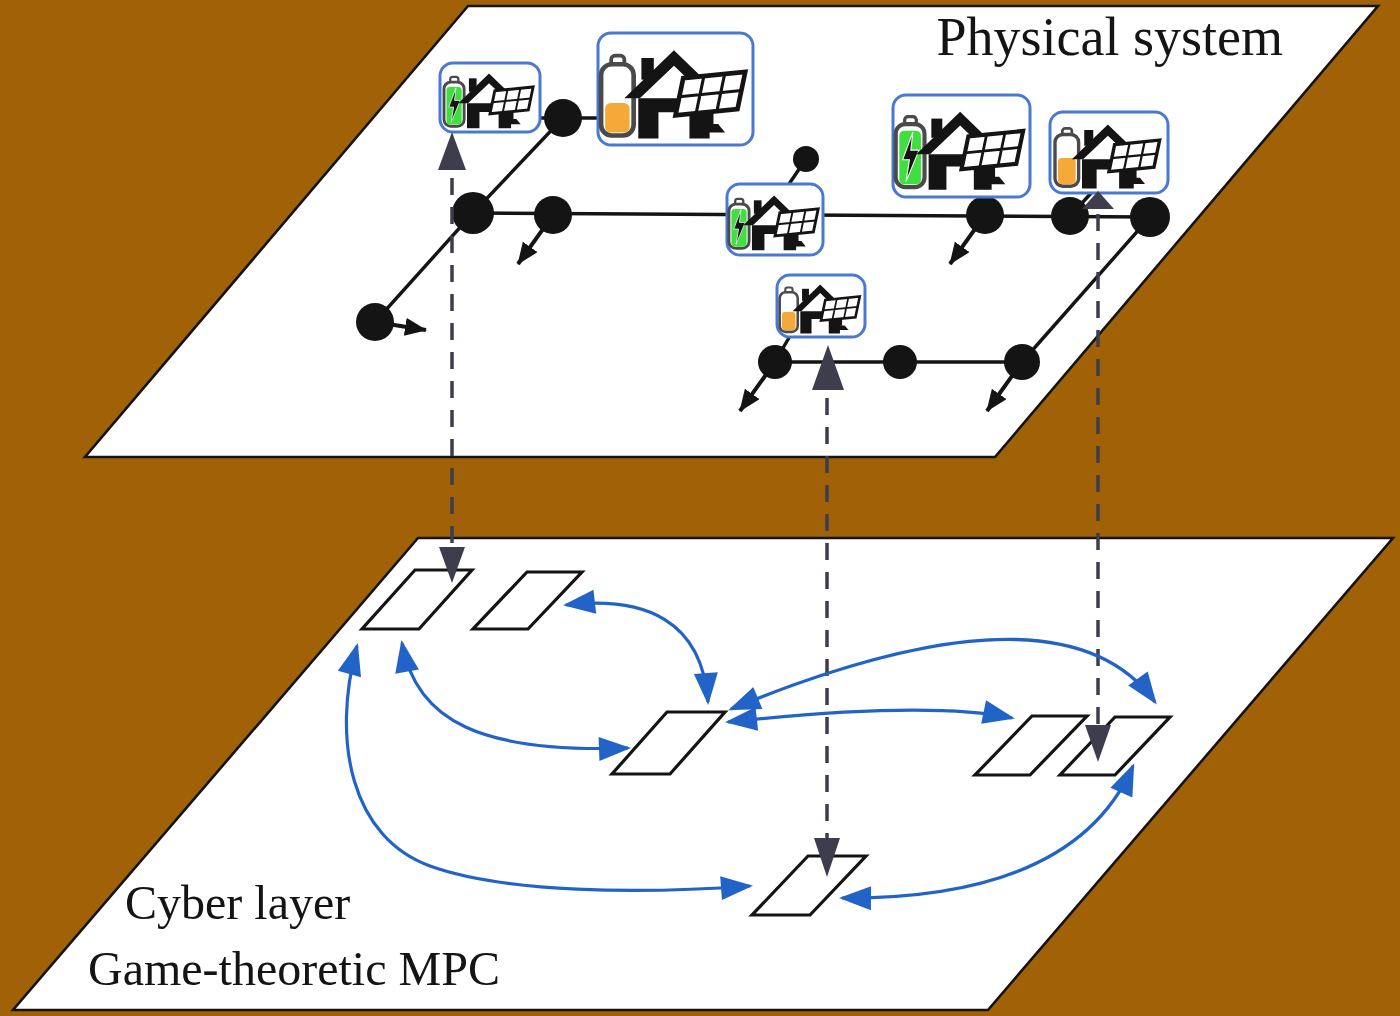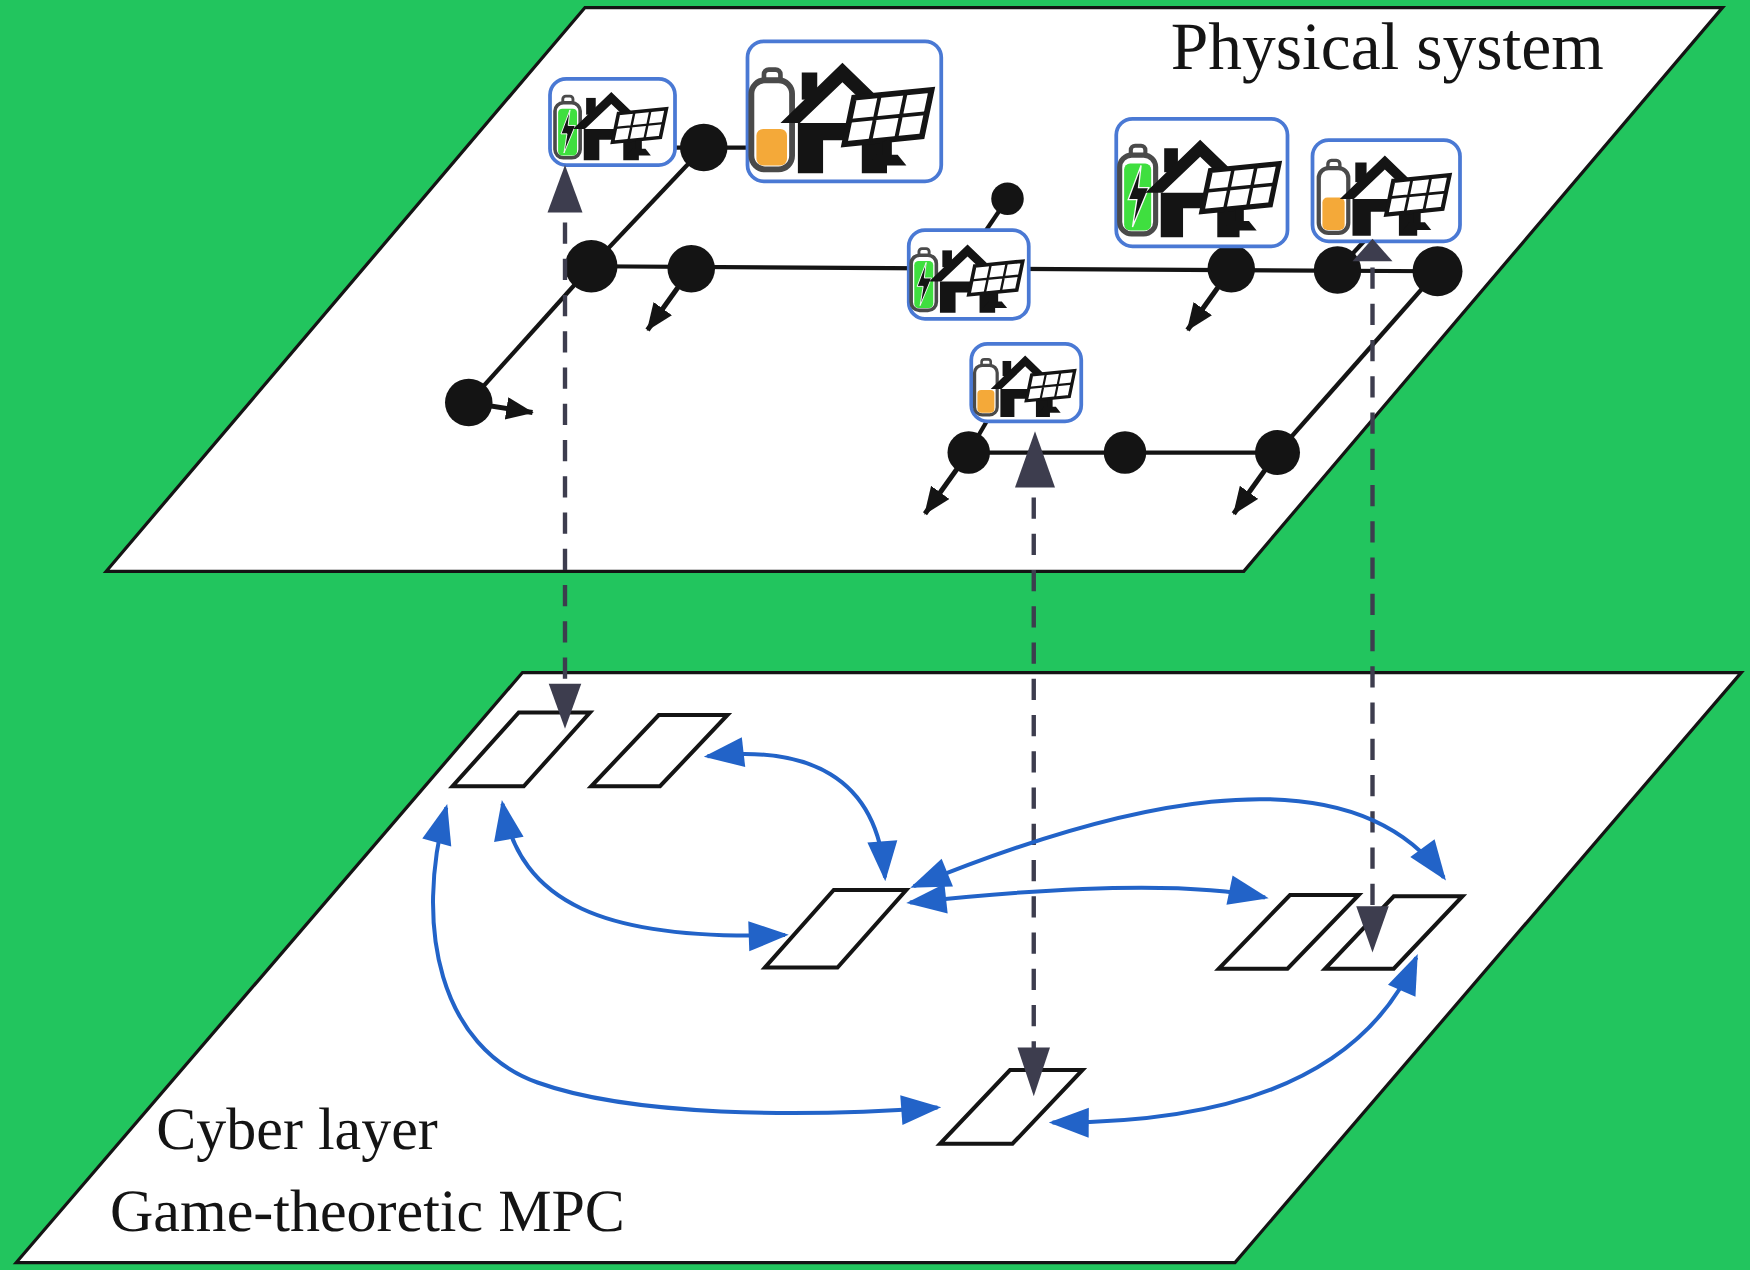--- a/index.html
+++ b/index.html
@@ -1,16 +1,16 @@
 <!DOCTYPE html>
 <html><head>
 <meta charset="utf-8">
 <style>
   html,body{margin:0;padding:0;background:#ffffff;}
-  .stage{position:relative;width:1400px;height:1016px;background:#22c55e;overflow:hidden;}
+  .stage{position:relative;width:1400px;height:1016px;background:#a16207;overflow:hidden;}
   svg{display:block;}
   .lbl{font-family:"Liberation Serif","DejaVu Serif",serif;font-size:48px;fill:#141414;}
   .lbl.big{font-size:54px;}
 </style>
 </head>
 <body>
 
 <div class="stage">
   <svg id="scene" viewBox="0 0 1400 1016" width="1400" height="1016" xmlns="http://www.w3.org/2000/svg">
     <defs>

